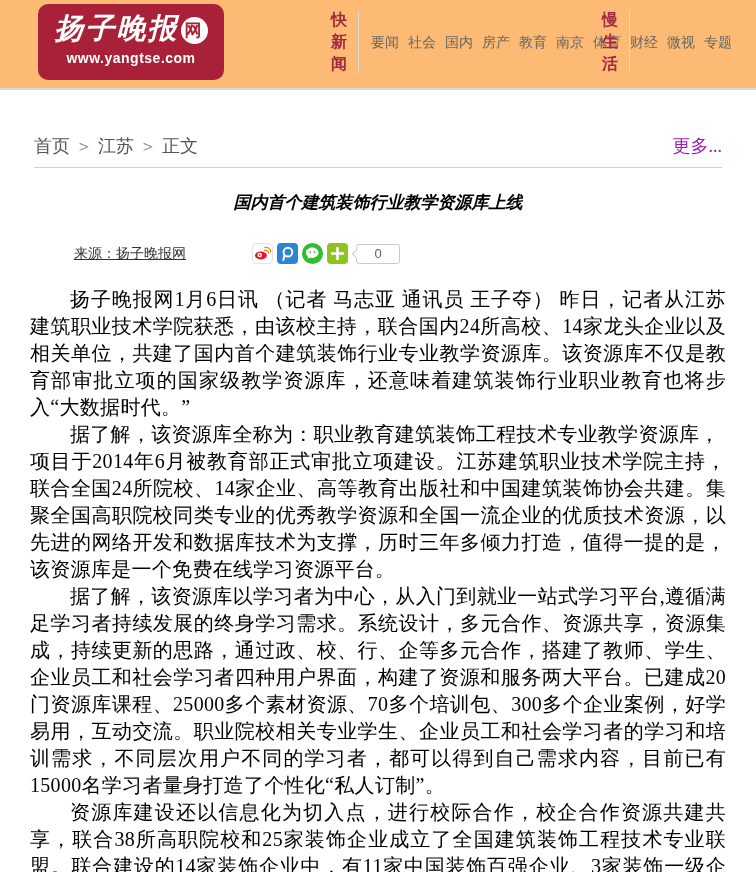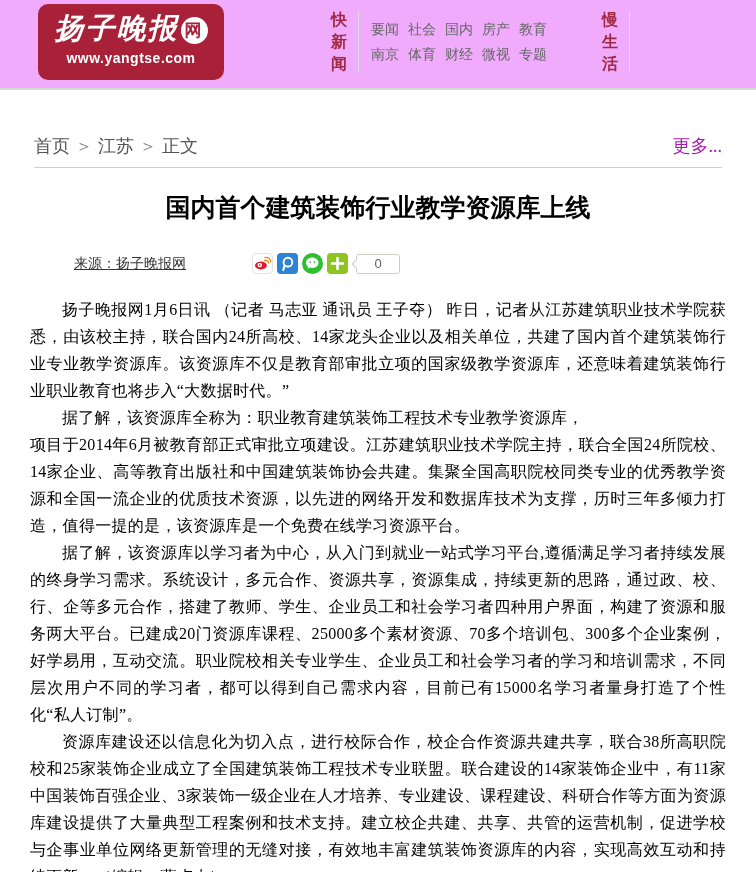--- a/index.html
+++ b/index.html
@@ -2,21 +2,21 @@
 <html><head>
 <meta charset="utf-8">
 <style>
   * { box-sizing: border-box; }
   html,body { margin:0; padding:0; }
   body {
     width:756px; height:872px; background:#fff; overflow:hidden; position:relative;
     font-family:"Liberation Serif","DejaVu Serif",serif; color:#000;
   }
   
-  .site-header { position:relative; height:88px; background:#f0abfc; }
+  .site-header { position:relative; height:88px; background:#fdba74; }
   .logo-box {
     position:absolute; left:38px; top:4px; width:186px; height:76px;
     background:#a82138; border-radius:10px; color:#fff; text-align:center; cursor:pointer;
   }
   .logo-script {
     margin-top:8px; font-size:29px; font-weight:bold; font-style:italic;
     letter-spacing:2px; line-height:32px; white-space:nowrap;
   }
   .logo-badge {
     display:inline-block; width:27px; height:27px; background:#fff; border-radius:50%;
@@ -26,36 +26,36 @@
   .logo-url { font-family:"Liberation Sans","DejaVu Sans",sans-serif; font-size:14px; font-weight:bold; letter-spacing:.5px; margin-top:6px; }
   .nav-group { position:absolute; top:9px; display:flex; align-items:center; }
   .nav-fast { left:330px; }
   .nav-slow { left:601px; }
   .nav-vtitle {
     display:flex; flex-direction:column; color:#a02a43; font-weight:bold;
     font-family:"Liberation Sans","DejaVu Sans",sans-serif;
     font-size:16px; line-height:22px; text-align:center; width:18px;
   }
   .nav-divider { width:1px; height:62px; background:#dcdcdc; margin:0 12px 0 10px; }
-  .nav-rows { display:flex; flex-direction:column; }
+  .nav-rows { display:flex; flex-direction:row; }
   .nav-row { white-space:nowrap; line-height:25px; font-size:14px; }
   .nav-row a { color:#666; text-decoration:none; margin-right:9px; cursor:pointer; }
   .header-rule { height:2px; background:#d8d8d8; width:756px; }
   
   .breadcrumb-bar {
     width:688px; margin:44px auto 0; display:flex; justify-content:space-between;
     align-items:flex-end; font-size:18px; color:#555; padding-bottom:9px;
     border-bottom:1px solid #cfcfcf;
   }
   .breadcrumb a { color:#555; text-decoration:none; cursor:pointer; }
   .crumb-sep { color:#888; margin:0 5px; }
   .more-link { color:#a21caf; text-decoration:none; cursor:pointer; }
   
   .article { width:696px; margin:0 auto; }
-  .article-title { text-align:center; font-size:25px; font-weight:bold; margin:23px 0 0; color:#000; }
+  .article-title { text-align:center; font-size:17px; font-weight:bold; margin:23px 0 0; color:#000;font-style:italic; }
   .meta-row { display:flex; align-items:center; margin-top:29px; font-size:14px; color:#333; }
   .meta-source { margin-left:44px;text-decoration:underline; }
   .meta-publish { margin-left:72px; }
   .share-bar { display:flex; align-items:center; margin-left:66px; }
   .sicon {
     width:21px; height:21px; margin-right:4px; display:inline-flex;
     align-items:center; justify-content:center; cursor:pointer; flex:none;
   }
   .sicon svg { display:block; width:21px; height:21px; }
   .icon-weibo  { background:#fff; border:1px solid #e3e3e3; border-radius:4px; }
@@ -67,21 +67,21 @@
     background:#fff; display:inline-flex; align-items:center; justify-content:center;
     font-family:"Liberation Sans","DejaVu Sans",sans-serif; font-size:13px; color:#566; margin-left:4px;
   }
   .count-bubble .notch {
     position:absolute; left:-4px; top:6px; width:6px; height:6px; background:#fff;
     border-left:1px solid #c9cfc0; border-bottom:1px solid #c9cfc0; transform:rotate(45deg);
   }
   
   .body-text { margin-top:22px; }
   .body-text p {
-    margin:0; font-size:16px; line-height:27px; text-align:justify; color:#000;
+    margin:0; font-size:20px; line-height:27px; text-align:justify; color:#000;
     letter-spacing:.3px;
   }
   .body-text p.indent { text-indent:2em; }
 </style>
 </head>
 <body>
 
 <header class="site-header">
   <div class="logo-box">
     <div class="logo-script"><span>扬子晚报</span><span class="logo-badge">网</span></div>

